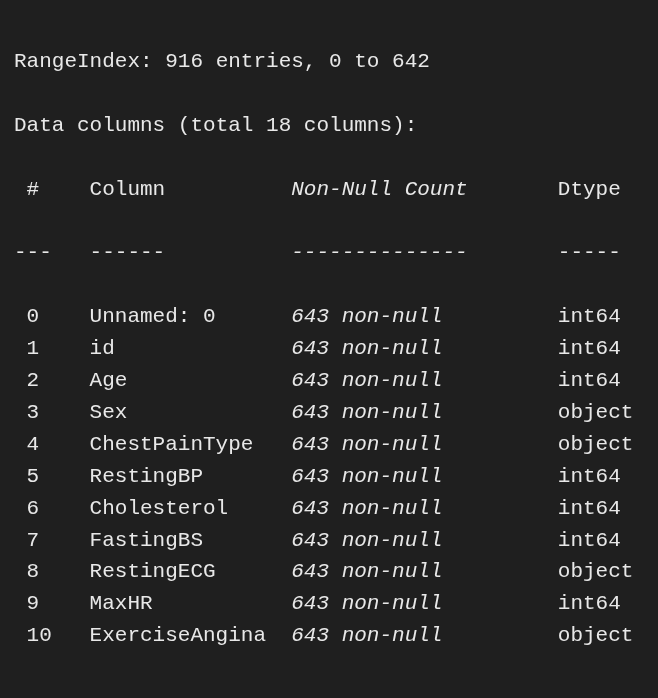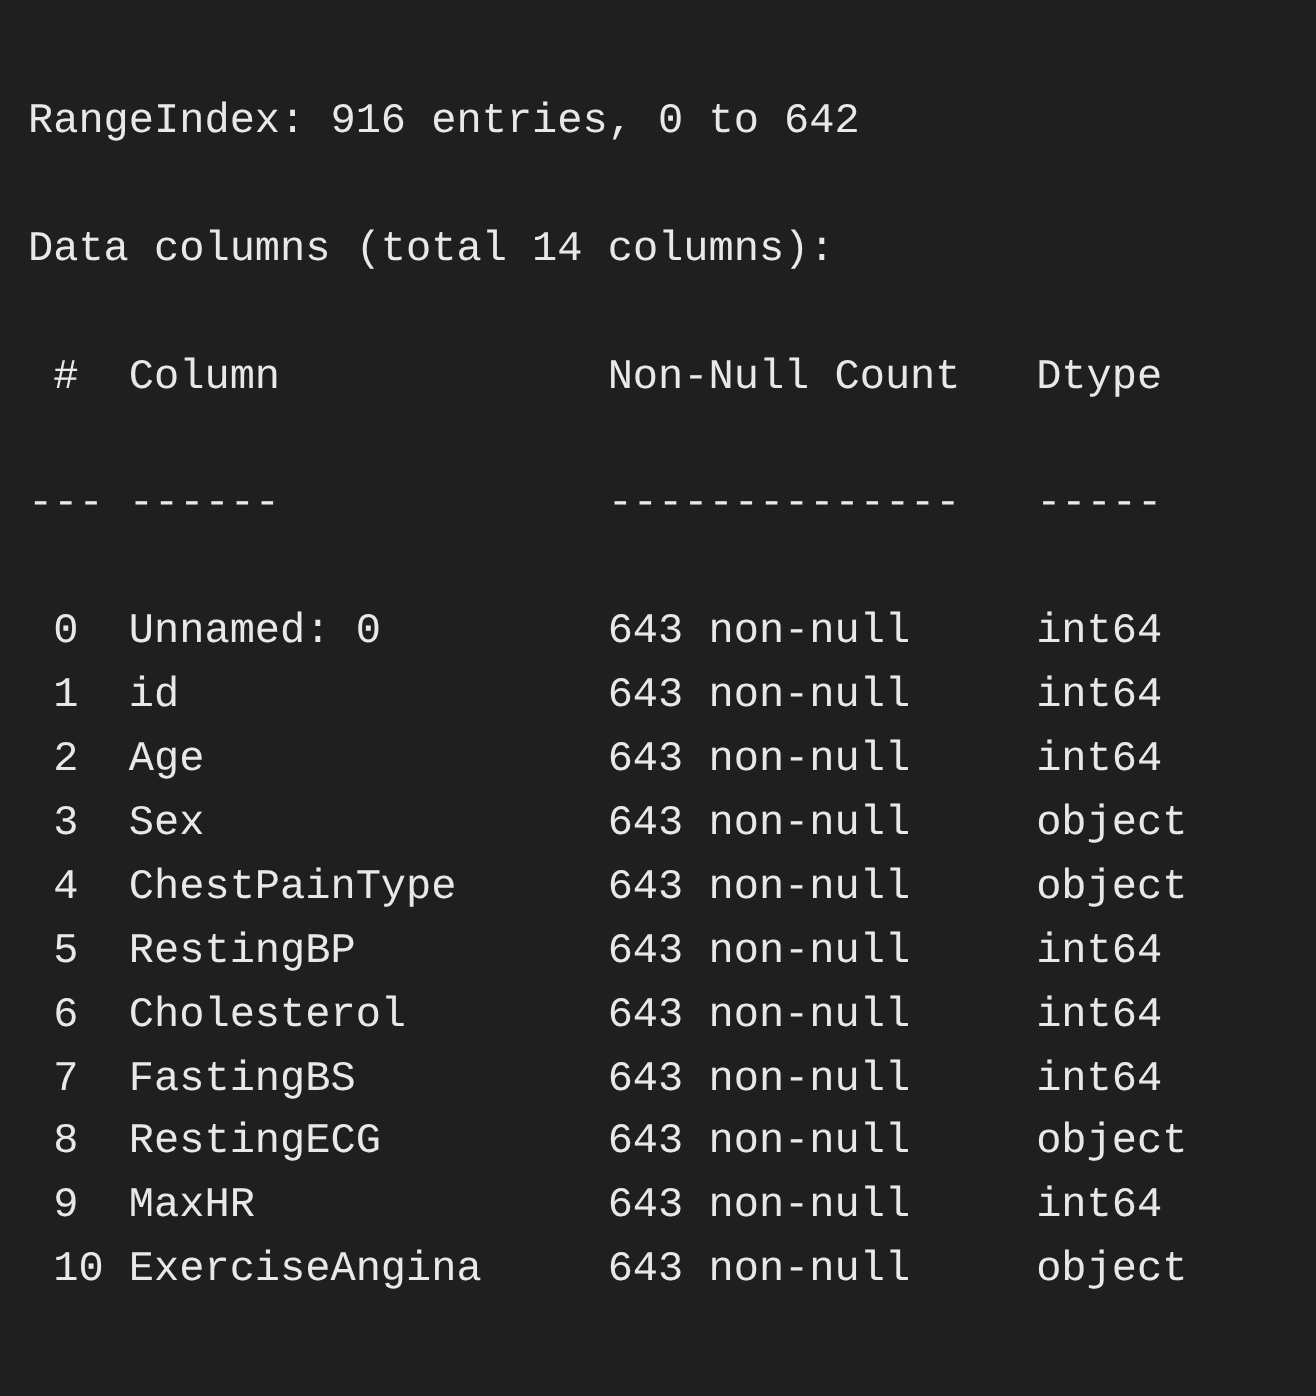--- a/index.html
+++ b/index.html
@@ -14,26 +14,26 @@
   .terminal {
     padding: 14px 14px 18px 14px;
     white-space: pre;
     width: 658px;
     box-sizing: border-box;
   }
   .row {
     display: block;
   }
   .col-num    { display:inline-block; width: 4ch;  text-align:left; }
-  .col-name   { display:inline-block; width: 16ch; text-align:left; }
-  .col-count  { display:inline-block; width: 15ch; text-align:right; }
-  .col-dtype  { display:inline-block; width: 8ch;  text-align:right; }
+  .col-name   { display:inline-block; width: 16ch; text-align:right; }
+  .col-count  { display:inline-block; width: 15ch; text-align:left;font-style:italic; }
+  .col-dtype  { display:inline-block; width: 8ch;  text-align:center;margin-left:46px; }
 </style>
 </head>
 <body>
 
 <div class="terminal">
 <span class="row">RangeIndex: 916 entries, 0 to 642</span>
-<span class="row">Data columns (total 14 columns):</span>
+<span class="row">Data columns (total 18 columns):</span>
 <span class="row"><span class="col-num"> #  </span><span class="col-name">Column        </span>  <span class="col-count">Non-Null Count</span>  <span class="col-dtype">Dtype  </span></span>
 <span class="row"><span class="col-num">--- </span><span class="col-name">------        </span>  <span class="col-count">--------------</span>  <span class="col-dtype">-----  </span></span>
 <div id="rows-container"><span class="row"><span class="col-num"> 0  </span><span class="col-name">Unnamed: 0    </span>  <span class="col-count">643 non-null  </span>  <span class="col-dtype">int64  </span></span><span class="row"><span class="col-num"> 1  </span><span class="col-name">id            </span>  <span class="col-count">643 non-null  </span>  <span class="col-dtype">int64  </span></span><span class="row"><span class="col-num"> 2  </span><span class="col-name">Age           </span>  <span class="col-count">643 non-null  </span>  <span class="col-dtype">int64  </span></span><span class="row"><span class="col-num"> 3  </span><span class="col-name">Sex           </span>  <span class="col-count">643 non-null  </span>  <span class="col-dtype">object </span></span><span class="row"><span class="col-num"> 4  </span><span class="col-name">ChestPainType </span>  <span class="col-count">643 non-null  </span>  <span class="col-dtype">object </span></span><span class="row"><span class="col-num"> 5  </span><span class="col-name">RestingBP     </span>  <span class="col-count">643 non-null  </span>  <span class="col-dtype">int64  </span></span><span class="row"><span class="col-num"> 6  </span><span class="col-name">Cholesterol   </span>  <span class="col-count">643 non-null  </span>  <span class="col-dtype">int64  </span></span><span class="row"><span class="col-num"> 7  </span><span class="col-name">FastingBS     </span>  <span class="col-count">643 non-null  </span>  <span class="col-dtype">int64  </span></span><span class="row"><span class="col-num"> 8  </span><span class="col-name">RestingECG    </span>  <span class="col-count">643 non-null  </span>  <span class="col-dtype">object </span></span><span class="row"><span class="col-num"> 9  </span><span class="col-name">MaxHR         </span>  <span class="col-count">643 non-null  </span>  <span class="col-dtype">int64  </span></span><span class="row"><span class="col-num"> 10 </span><span class="col-name">ExerciseAngina</span>  <span class="col-count">643 non-null  </span>  <span class="col-dtype">object </span></span></div>
 </div>
 
 </body></html>

